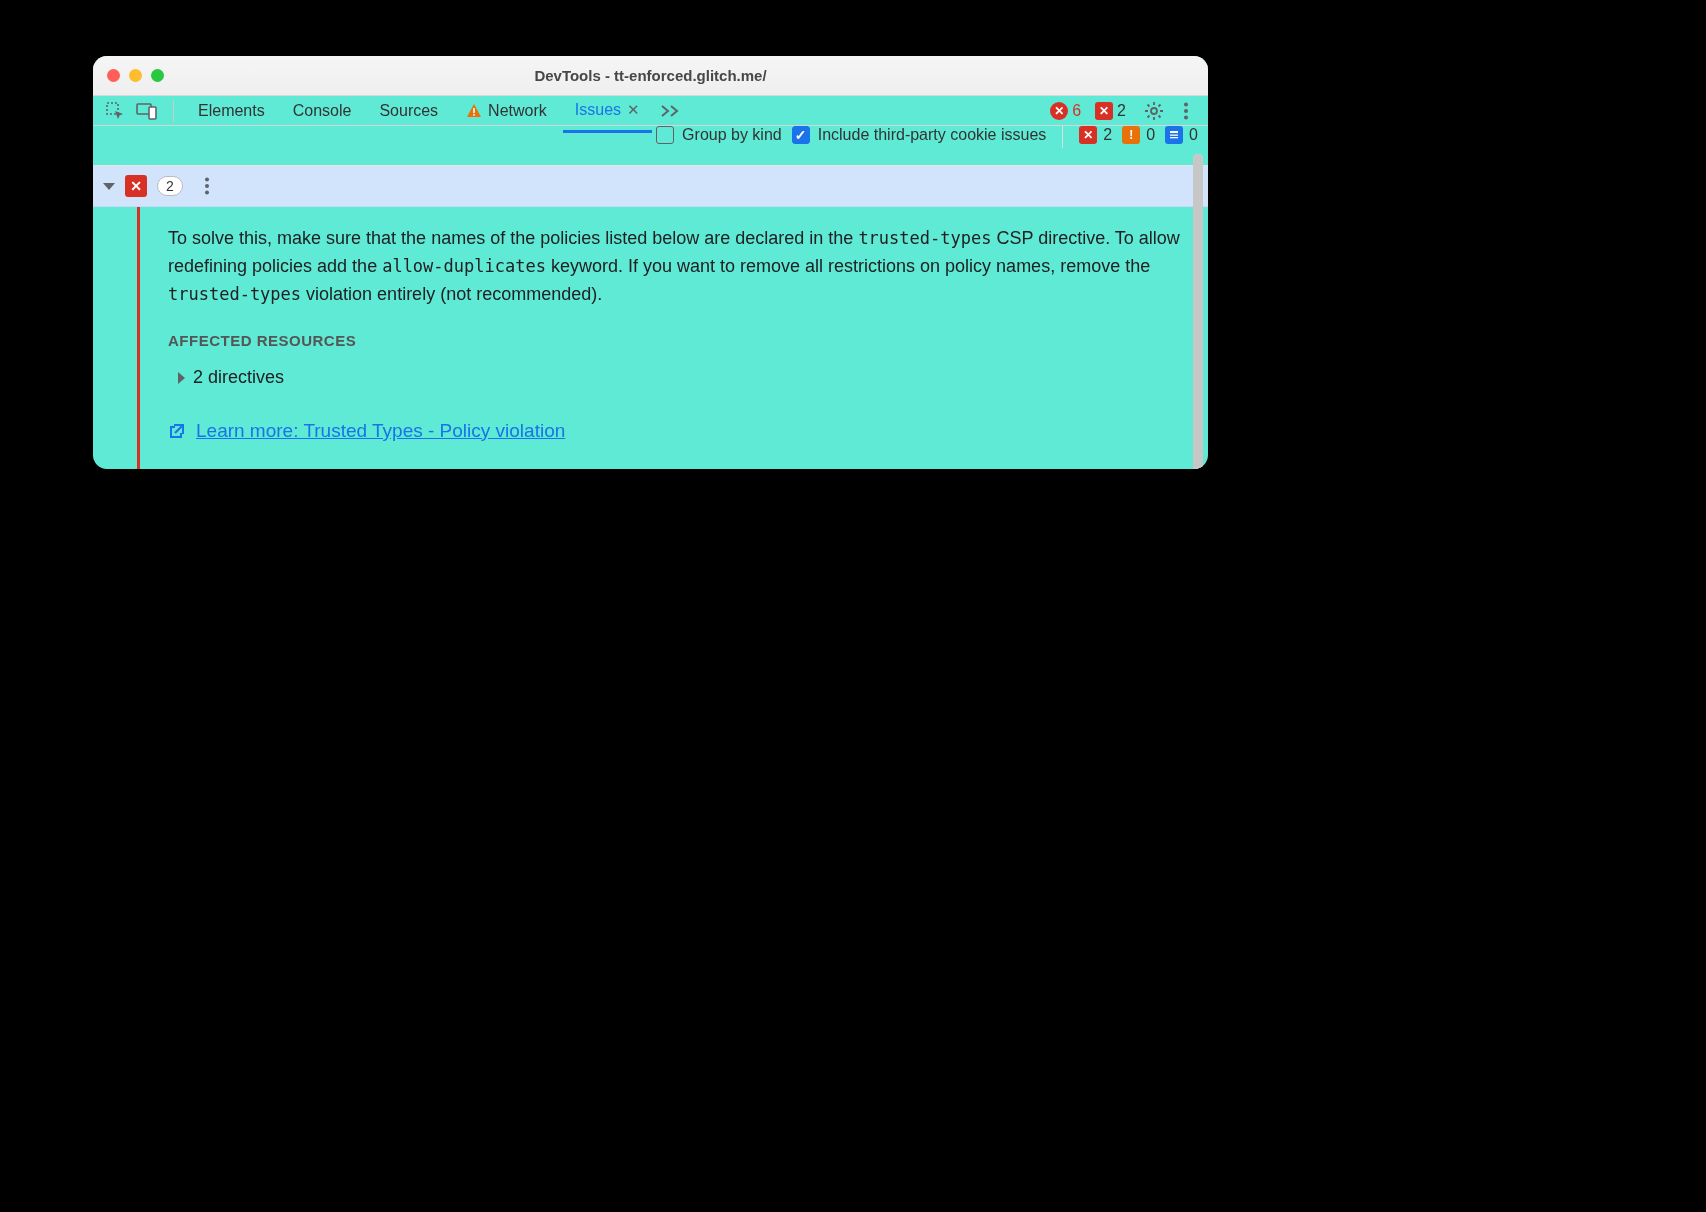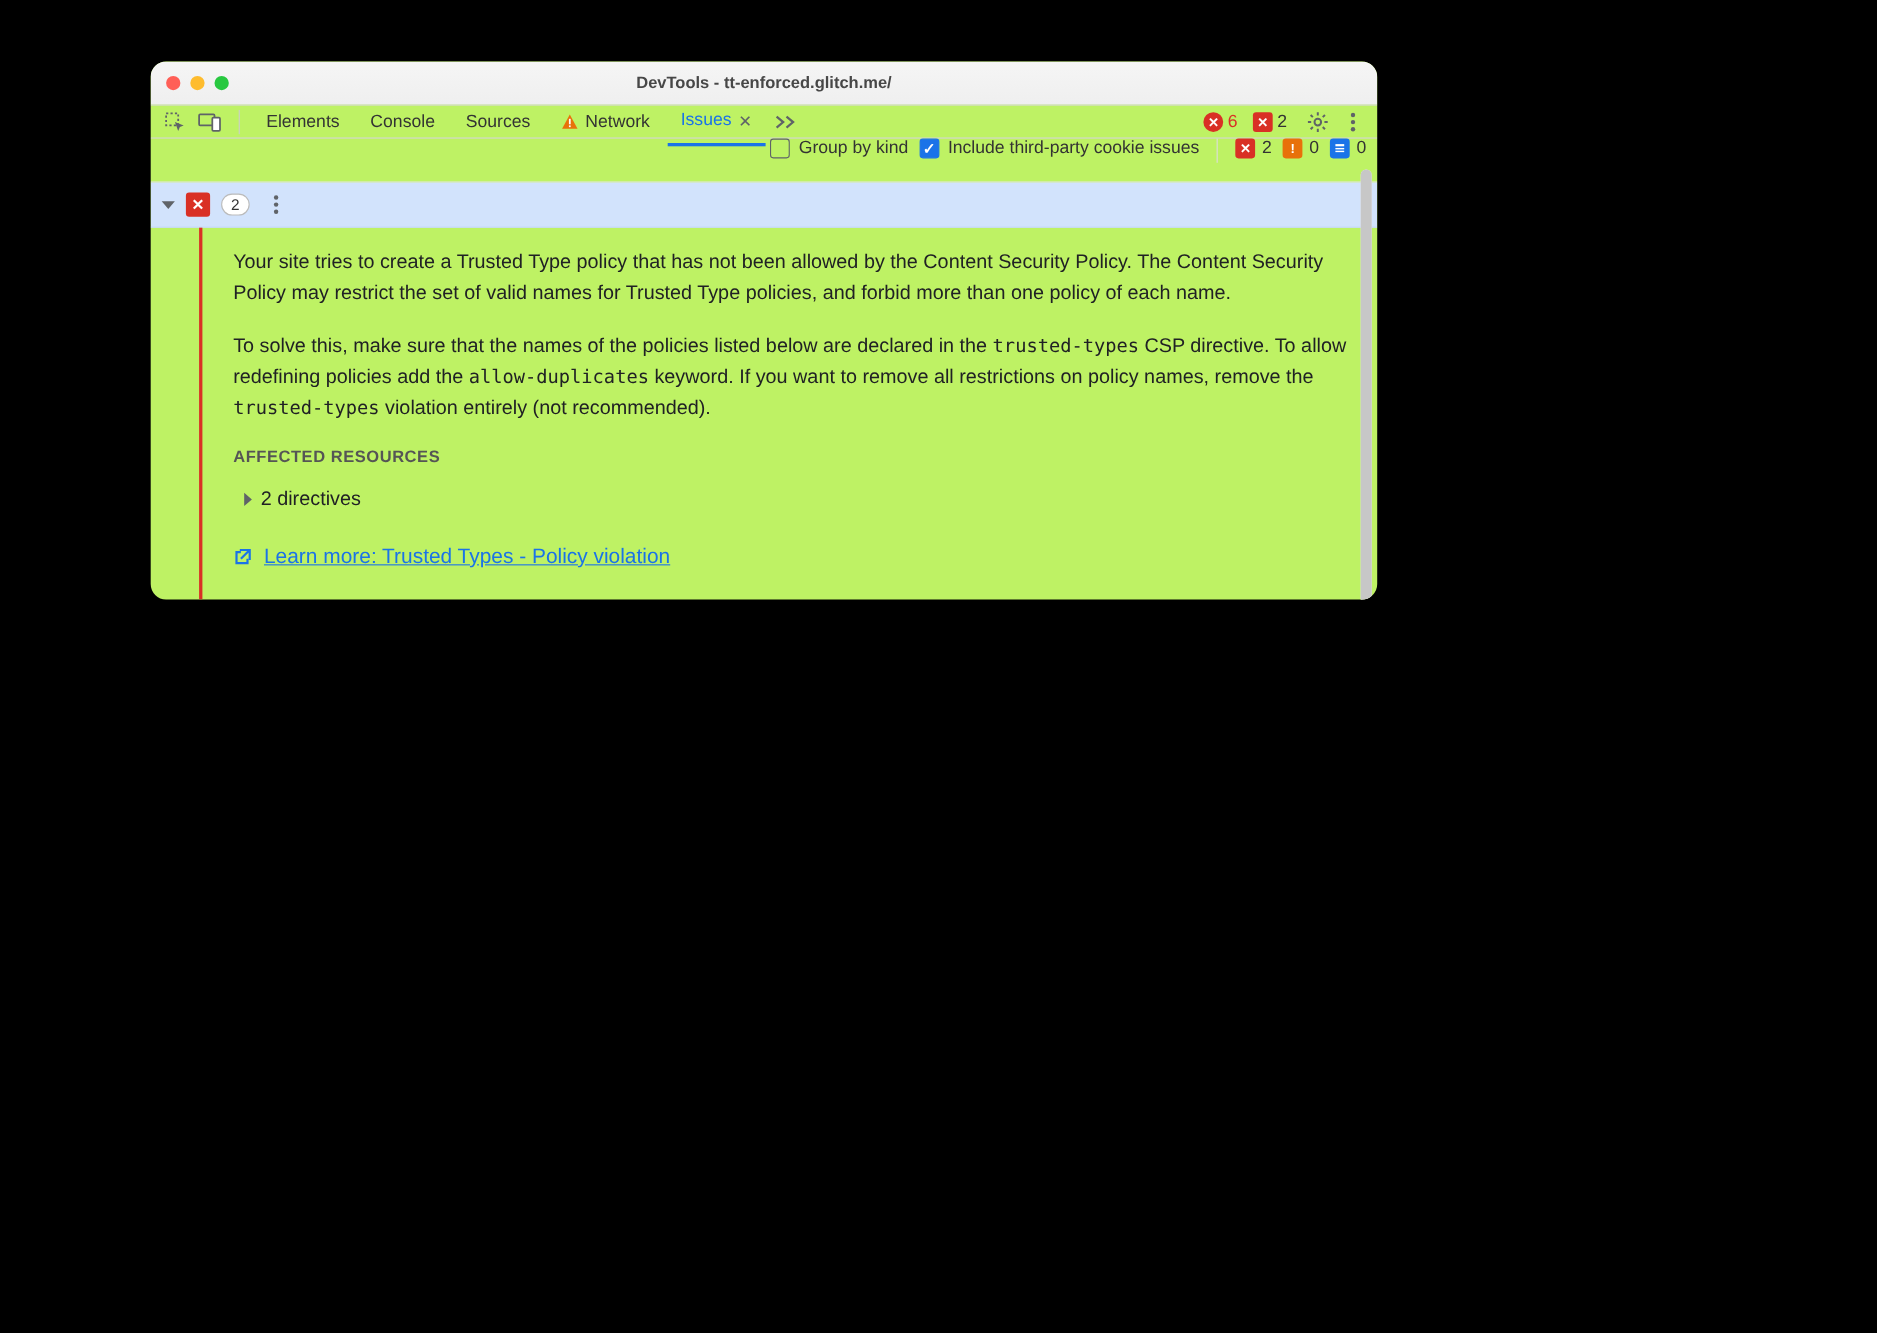--- a/index.html
+++ b/index.html
@@ -9,25 +9,24 @@
     font-family: -apple-system, BlinkMacSystemFont, "Segoe UI", Helvetica, Arial, sans-serif;
     width: 1706px;
     height: 1212px;
     position: relative;
   }
   .window {
     position: absolute;
     left: 93px;
     top: 56px;
     width: 1115px;
-    background: #bef264;
+    background: #5eead4;
     border-radius: 14px;
     box-shadow: 0 24px 60px rgba(0,0,0,0.5);
     overflow: hidden;
-    margin-left: 44px;
   }
   .titlebar {
     height: 40px;
     background: linear-gradient(#f5f5f5, #efefef);
     border-bottom: 1px solid #d9d9d9;
     display: flex;
     align-items: center;
     position: relative;
   }
   .traffic {
@@ -297,21 +296,20 @@
           <circle cx="3" cy="2.5" r="2" fill="#5f6368"></circle>
           <circle cx="3" cy="9" r="2" fill="#5f6368"></circle>
           <circle cx="3" cy="15.5" r="2" fill="#5f6368"></circle>
         </svg>
     </div>
   </div>
 
   <div class="issue-body-wrap">
     <div class="red-rail"></div>
     <div class="issue-body">
-      <p>Your site tries to create a Trusted Type policy that has not been allowed by the Content Security Policy. The Content Security Policy may restrict the set of valid names for Trusted Type policies, and forbid more than one policy of each name.</p>
       <p>
         <span>To solve this, make sure that the names of the policies listed below are declared in the </span><code>trusted-types</code><span> CSP directive. To allow redefining policies add the </span><code>allow-duplicates</code><span> keyword. If you want to remove all restrictions on policy names, remove the </span><code>trusted-types</code><span> violation entirely (not recommended).</span>
       </p>
       <div class="section-label">Affected Resources</div>
       <div class="expand-line">
         <div class="tri-r"></div>
         <span>2 directives</span>
       </div>
       <div class="learn-line">
         <span class="ext-icon">

